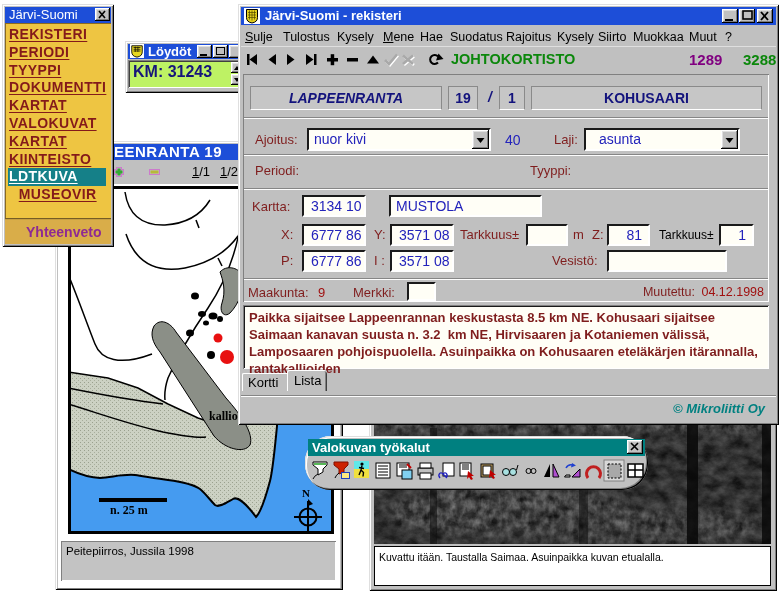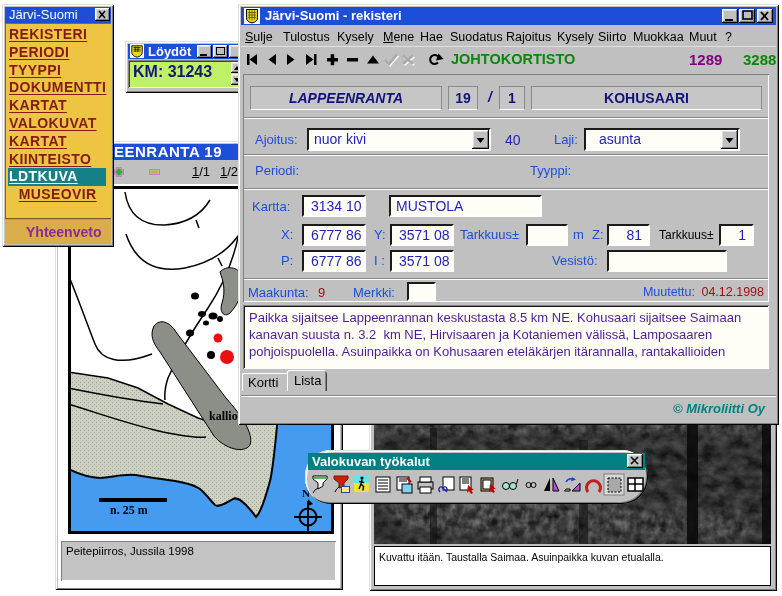--- a/index.html
+++ b/index.html
@@ -2,21 +2,21 @@
 <html><head><meta charset="utf-8">
 <style>
 html,body{margin:0;padding:0;}
 body{width:782px;height:596px;background:#fff;font-family:"Liberation Sans",sans-serif;position:relative;overflow:hidden;}
 .abs{position:absolute;}
 .raised{background:#c0c0c0;box-shadow:inset 1px 1px 0 #dfdfdf,inset -1px -1px 0 #000,inset 2px 2px 0 #fff,inset -2px -2px 0 #808080;}
 .btn95{background:#c0c0c0;box-shadow:inset -1px -1px 0 #000,inset 1px 1px 0 #fff,inset -2px -2px 0 #808080,inset 2px 2px 0 #dfdfdf;}
 .tbar{background:#1d4ed8;color:#fff;font-weight:bold;font-size:13px;}
 .field{background:#fffef6;border:2px solid;border-color:#1a1a1a #fff #fff #1a1a1a;color:#2323bb;font-size:14px;box-sizing:border-box;}
 .gbox{background:#c6c6c6;border:1px solid;border-color:#8a8a8a #8a8a8a #fff #8a8a8a;box-sizing:border-box;color:#13137d;font-weight:bold;font-size:14px;text-align:center;}
-.lbl{font-size:13px;color:#1d4ed8;}
+.lbl{font-size:13px;color:#7f1d1d;}
 .groove{border-top:1px solid #868686;border-bottom:1px solid #fdfdfd;height:0;}
 .sunkwh{background:#bef264;box-shadow:inset 1px 1px 0 #808080,inset -1px -1px 0 #fff,inset 2px 2px 0 #404040;}
 </style></head>
 <body>
 
 <div class="abs raised" style="left:55px;top:141px;width:288px;height:449px;z-index:1;">
   <div class="abs tbar" style="left:3px;top:3px;right:3px;height:16px;line-height:16px;">
     <span style="position:absolute;left:14px;top:0;font-size:15px;letter-spacing:0.5px;">LAPPEENRANTA 19</span>
   </div>
   <div class="abs" style="left:3px;top:19px;right:3px;height:24px;background:#c0c0c0;">
@@ -290,21 +290,21 @@
 
     <span class="lbl abs" style="left:5px;top:211px;">Maakunta:</span>
     <span class="abs" style="left:75px;top:211px;color:#a01010;font-size:13px;">9</span>
     <span class="lbl abs" style="left:110px;top:211px;">Merkki:</span>
     <div class="field abs" style="left:164px;top:208px;width:29px;height:19px;"></div>
     <span class="lbl abs" style="right:74px;top:211px;font-size:12.5px;">Muutettu:</span>
     <span class="abs" style="right:5px;top:211px;color:#a01010;font-size:12.5px;">04.12.1998</span>
   </div>
 
   <div class="abs" style="left:5px;top:301px;width:526px;height:64px;background:#fffef6;box-shadow:inset 1px 1px 0 #808080,inset -1px -1px 0 #fff,inset 2px 2px 0 #1a1a1a;">
-    <div class="abs" style="left:6px;top:4px;right:4px;font-size:13px;color:#4c1d95;line-height:17px;">Paikka sijaitsee Lappeenrannan keskustasta 8.5 km NE. Kohusaari sijaitsee Saimaan kanavan suusta n. 3.2&nbsp; km NE, Hirvisaaren ja Kotaniemen välissä, Lamposaaren pohjoispuolella. Asuinpaikka on Kohusaaren eteläkärjen itärannalla, rantakallioiden</div>
+    <div class="abs" style="left:6px;top:4px;right:4px;font-size:13px;color:#7f1d1d;line-height:17px;font-weight:bold;">Paikka sijaitsee Lappeenrannan keskustasta 8.5 km NE. Kohusaari sijaitsee Saimaan kanavan suusta n. 3.2&nbsp; km NE, Hirvisaaren ja Kotaniemen välissä, Lamposaaren pohjoispuolella. Asuinpaikka on Kohusaaren eteläkärjen itärannalla, rantakallioiden</div>
   </div>
 
   <div class="abs" style="left:4px;top:369px;width:40px;height:18px;background:#c0c0c0;box-shadow:inset 1px 0 0 #fff,inset 0 1px 0 #fff,inset -1px 0 0 #808080;border-radius:2px 2px 0 0;padding-left:40px;">
     <span class="abs" style="left:6px;top:2px;font-size:13px;">Kortti</span>
   </div>
   <div class="abs" style="left:49px;top:366px;width:40px;height:21px;background:#c0c0c0;box-shadow:inset 1px 0 0 #fff,inset 0 1px 0 #fff,inset -1px 0 0 #404040,inset -2px 0 0 #808080;border-radius:3px 3px 0 0;">
     <span class="abs" style="left:7px;top:3px;font-size:13px;">Lista</span>
   </div>
   <div class="groove abs" style="left:3px;top:391px;right:3px;"></div>
   <span class="abs" style="right:14px;top:397px;font-size:13px;font-weight:bold;font-style:italic;color:#008080;">© Mikroliitti Oy</span>
@@ -330,21 +330,21 @@
       <div style="height:17.8px;"><u>KIINTEISTO</u></div>
       <div style="height:17.8px;background:#158088;color:#fff;margin-left:-1px;padding-left:1px;width:97px;"><u>LDTKUVA</u></div>
       <div style="height:17.8px;text-align:center;"><u>MUSEOVIR</u></div>
     </div>
     <div class="abs" style="left:0;bottom:0;right:0;height:24px;background:#d9ad49;border-top:2px groove #c8a040;">
       <span class="abs" style="left:21px;top:4px;font-weight:bold;font-size:14px;color:#8e2a93;">Yhteenveto</span>
     </div>
   </div>
 </div>
 
-<div class="abs raised" style="left:305px;top:450px;width:343px;height:54px;z-index:4;border-radius:26px;">
+<div class="abs raised" style="left:305px;top:436px;width:343px;height:54px;z-index:4;border-radius:26px;">
   <div class="abs" style="left:3px;top:3px;right:3px;height:17px;background:#008080;color:#fff;font-weight:bold;font-size:13px;line-height:17px;">
     <span style="position:absolute;left:4px;top:0;">Valokuvan työkalut</span>
     <span class="btn95 abs" style="right:2px;top:1px;width:16px;height:14px;"></span>
     <svg class="abs" style="right:2px;top:1px;" width="16" height="14" viewBox="0 0 16 14">
         <path d="M4,3 L11,10 M11,3 L4,10" stroke="#000" stroke-width="1.6"></path>
       </svg>
   </div>
   <div class="abs" style="left:3px;top:22px;right:3px;height:28px;">
     <svg width="337" height="28" viewBox="0 0 337 28">
 

